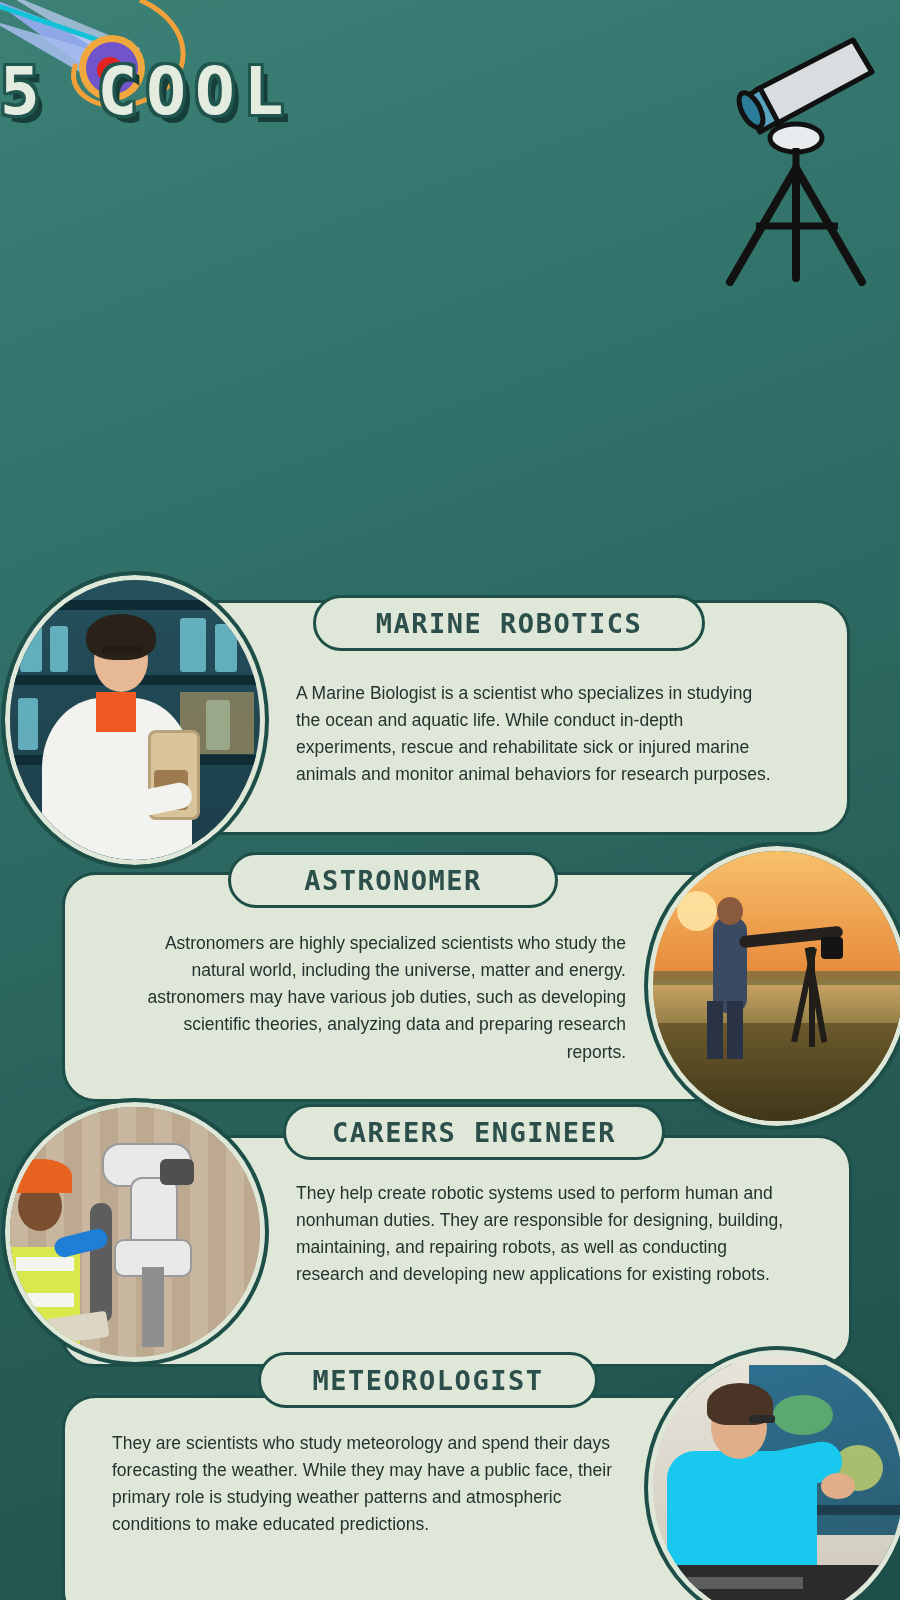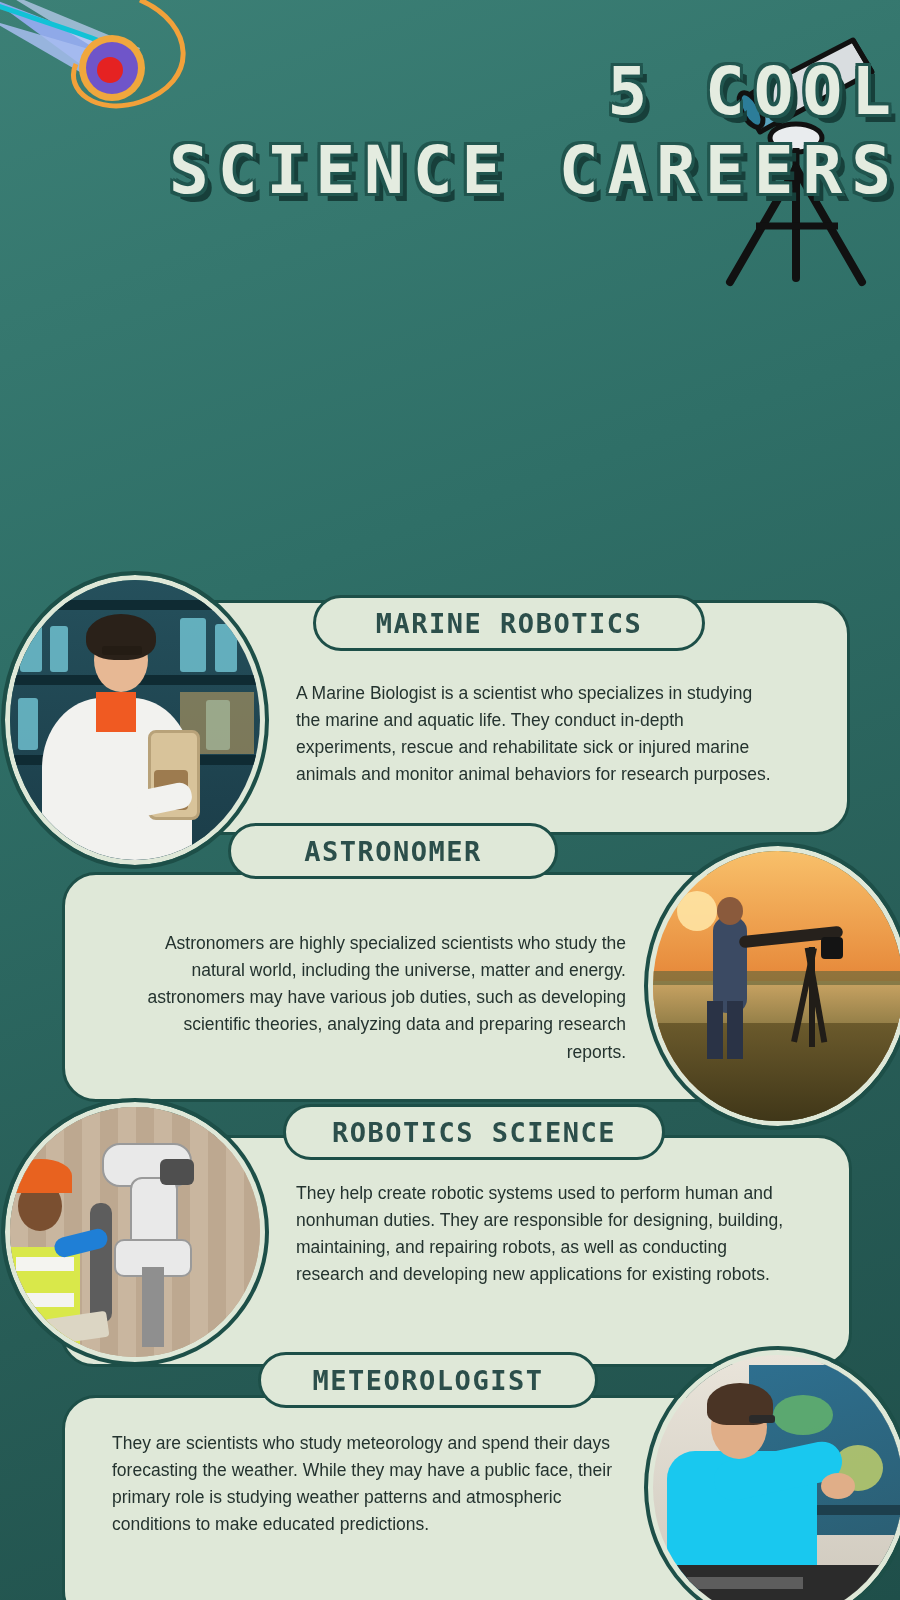--- a/index.html
+++ b/index.html
@@ -23,21 +23,21 @@
   
   .header {
     position: relative;
     height: 290px;
   }
   .title-block {
     position: absolute;
     left: 0;
     right: 0;
     top: 58px;
-    text-align: right;
+    text-align: left;
     z-index: 5;
   }
   .title-line {
     font-family: "DejaVu Sans Mono", monospace;
     font-weight: bold;
     color: #e4ece0;
     letter-spacing: 9px;
     line-height: 1.02;
     text-shadow:
        3px 0 0 #21564f, -3px 0 0 #21564f, 0 3px 0 #21564f, 0 -3px 0 #21564f,
@@ -167,30 +167,29 @@
           <path d="M186 158 L120 272" stroke="#111" stroke-width="8" stroke-linecap="round"></path>
           <path d="M186 158 L252 272" stroke="#111" stroke-width="8" stroke-linecap="round"></path>
           <path d="M186 158 L186 268" stroke="#111" stroke-width="8" stroke-linecap="round"></path>
           <path d="M146 216 L228 216" stroke="#111" stroke-width="7"></path>
         </g>
       </svg>
     </div>
 
     <div class="title-block">
       <div class="title-line one">5 COOL</div>
-      <div class="title-line two">SCIENCE CAREERS</div>
     </div>
   </div>
 
   <div class="section">
     <div class="card" style="left:60px; top:310px; width:790px; height:235px;"></div>
     <div class="tab" style="left:313px; top:305px; width:392px;">
       <span class="tab-title">MARINE ROBOTICS</span>
     </div>
-    <div class="body-text" style="left:296px; top:390px; width:485px;">A Marine Biologist is a scientist who specializes in studying the marine and aquatic life. They conduct in-depth experiments, rescue and rehabilitate sick or injured marine animals and monitor animal behaviors for research purposes.</div>
+    <div class="body-text" style="left:296px; top:390px; width:485px;">A Marine Biologist is a scientist who specializes in studying the ocean and aquatic life. While conduct in-depth experiments, rescue and rehabilitate sick or injured marine animals and monitor animal behaviors for research purposes.</div>
 
     <div class="photo" style="left:5px; top:285px; width:250px; height:280px;">
       <div class="photo-inner mb-bg">
         <div class="rect mb-shelf" style="left:0; top:20px; width:100%; height:10px;"></div>
         <div class="rect mb-shelf" style="left:0; top:95px; width:100%; height:10px;"></div>
         <div class="rect mb-shelf" style="left:0; top:175px; width:100%; height:10px;"></div>
         <div class="rect mb-jar" style="left:10px; top:40px; width:22px; height:52px;"></div>
         <div class="rect mb-jar" style="left:40px; top:46px; width:18px; height:46px;"></div>
         <div class="rect mb-jar" style="left:170px; top:38px; width:26px; height:54px;"></div>
         <div class="rect mb-jar" style="left:205px; top:44px; width:22px; height:48px;"></div>
@@ -204,21 +203,21 @@
         <div class="rect" style="left:92px; top:66px; width:40px; height:9px; background:#241c14; border-radius:3px;"></div>
         <div class="rect" style="left:138px; top:150px; width:46px; height:84px; background:#d8c39a; border-radius:8px; border:3px solid #b8a279;"></div>
         <div class="rect" style="left:144px; top:190px; width:34px; height:40px; background:#9d7b4f; border-radius:4px;"></div>
         <div class="rect" style="left:126px; top:206px; width:56px; height:26px; background:#f2f2ef; border-radius:12px; transform:rotate(-12deg);"></div>
       </div>
     </div>
   </div>
 
   <div class="section">
     <div class="card" style="left:62px; top:582px; width:790px; height:230px;"></div>
-    <div class="tab" style="left:228px; top:533px; width:330px;align-items:center;">
+    <div class="tab" style="left:228px; top:562px; width:330px;align-items:center;">
       <span class="tab-title">ASTRONOMER</span>
     </div>
     <div class="body-text" style="left:126px; top:640px; width:500px;text-align:right;">Astronomers are highly specialized scientists who study the natural world, including the universe, matter and energy. astronomers may have various job duties, such as developing scientific theories, analyzing data and preparing research reports.</div>
 
     <div class="photo" style="left:648px; top:556px; width:250px; height:270px;">
       <div class="photo-inner as-sky">
         <div class="rect as-water" style="left:0; top:130px; width:100%; height:48px;"></div>
         <div class="rect as-ground" style="left:0; top:172px; width:100%; height:100px;"></div>
         <div class="blob" style="left:24px; top:40px; width:40px; height:40px; background:#ffe7a8; opacity:.85;"></div>
         <div class="rect" style="left:0; top:120px; width:100%; height:14px; background:#6c6a3c; opacity:.7;"></div>
@@ -231,21 +230,21 @@
         <div class="rect" style="left:148px; top:96px; width:6px; height:96px; background:#211d18; transform:rotate(12deg);"></div>
         <div class="rect" style="left:160px; top:96px; width:6px; height:96px; background:#211d18; transform:rotate(-10deg);"></div>
         <div class="rect" style="left:156px; top:96px; width:6px; height:100px; background:#211d18;"></div>
       </div>
     </div>
   </div>
 
   <div class="section">
     <div class="card" style="left:60px; top:845px; width:792px; height:232px;"></div>
     <div class="tab" style="left:283px; top:814px; width:382px;">
-      <span class="tab-title">ROBOTICS SCIENCE</span>
+      <span class="tab-title">CAREERS ENGINEER</span>
     </div>
     <div class="body-text" style="left:296px; top:890px; width:492px;">They help create robotic systems used to perform human and nonhuman duties. They are responsible for designing, building, maintaining, and repairing robots, as well as conducting research and developing new applications for existing robots.</div>
 
     <div class="photo" style="left:5px; top:812px; width:250px; height:250px;">
       <div class="photo-inner rb-bg">
         <div class="rect" style="left:0; top:0; width:100%; height:100%; background:repeating-linear-gradient(90deg,#c9b69f 0 18px,#bda890 18px 36px);"></div>
         <div class="rect rb-arm" style="left:92px; top:36px; width:86px; height:40px; border-radius:18px;"></div>
         <div class="rect rb-arm" style="left:120px; top:70px; width:44px; height:70px; border-radius:12px;"></div>
         <div class="rect rb-arm" style="left:104px; top:132px; width:74px; height:34px; border-radius:10px;"></div>
         <div class="rect" style="left:132px; top:160px; width:22px; height:80px; background:#8f8f8f;"></div>

